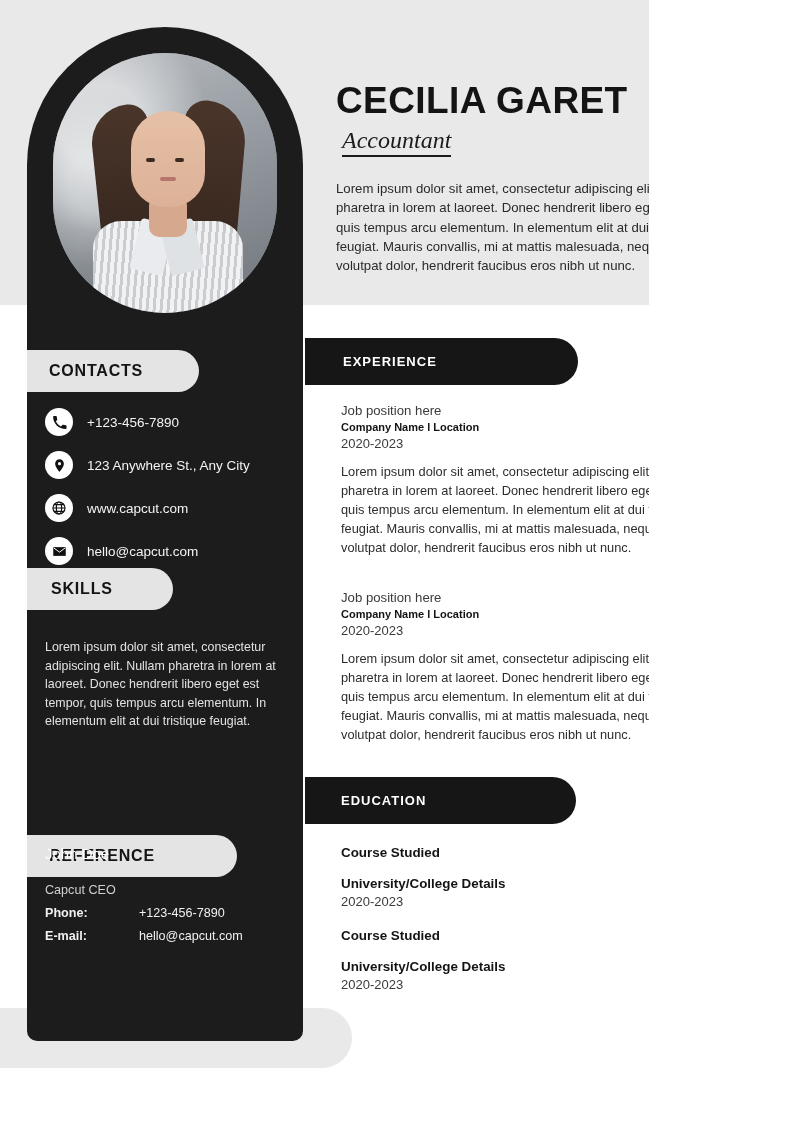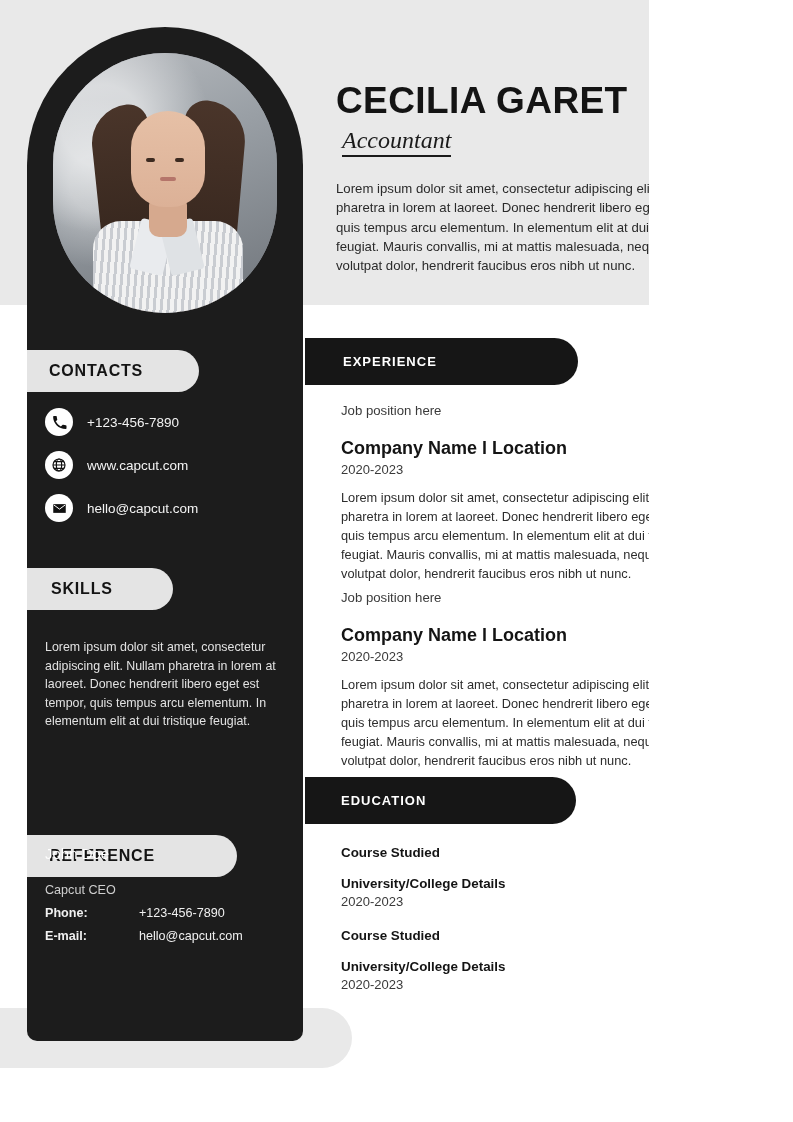--- a/index.html
+++ b/index.html
@@ -285,24 +285,24 @@
     position: absolute;
     left: 341px;
     width: 396px;
     z-index: 5;
   }
   .job-pos {
     font-size: 13.2px;
     color: #3a3a3a;
   }
   .job-company {
-    font-size: 18px;
+    font-size: 11px;
     font-weight: bold;
     color: #141414;
-    margin-top: 20px;
+    margin-top: 3px;
   }
   .job-date {
     font-size: 13px;
     color: #3a3a3a;
     margin-top: 3px;
   }
   .job-desc {
     font-size: 12.8px;
     line-height: 1.48;
     color: #2d2d2d;
@@ -367,20 +367,28 @@
     <div class="contact-row">
       <span class="c-icon">
         <svg width="15" height="15" viewBox="0 0 24 24" fill="#111">
             <path d="M6.6 10.8c1.7 3.3 4.3 5.9 7.6 7.6l2.5-2.5c.3-.3.8-.4 1.2-.3 1.3.4 2.7.7 4.1.7.7 0 1.2.5 1.2 1.2V21c0 .7-.5 1.2-1.2 1.2C10.6 22.2 1.8 13.4 1.8 2.6 1.8 1.9 2.3 1.4 3 1.4h3.5c.7 0 1.2.5 1.2 1.2 0 1.4.2 2.8.7 4.1.1.4 0 .9-.3 1.2l-2.5 2.9z"></path>
           </svg>
       </span>
       <span class="c-text">+123-456-7890</span>
     </div>
     <div class="contact-row">
       <span class="c-icon">
+        <svg width="15" height="15" viewBox="0 0 24 24" fill="#111">
+            <path d="M12 2C8.1 2 5 5.1 5 9c0 5.2 7 13 7 13s7-7.8 7-13c0-3.9-3.1-7-7-7zm0 9.5A2.5 2.5 0 1 1 12 6.5a2.5 2.5 0 0 1 0 5z"></path>
+          </svg>
+      </span>
+      <span class="c-text">123 Anywhere St., Any City</span>
+    </div>
+    <div class="contact-row">
+      <span class="c-icon">
         <svg width="16" height="16" viewBox="0 0 24 24" fill="none" stroke="#111" stroke-width="1.8">
             <circle cx="12" cy="12" r="9"></circle>
             <ellipse cx="12" cy="12" rx="4" ry="9"></ellipse>
             <path d="M3 12h18M4.5 7h15M4.5 17h15"></path>
           </svg>
       </span>
       <span class="c-text">www.capcut.com</span>
     </div>
     <div class="contact-row">
       <span class="c-icon">

